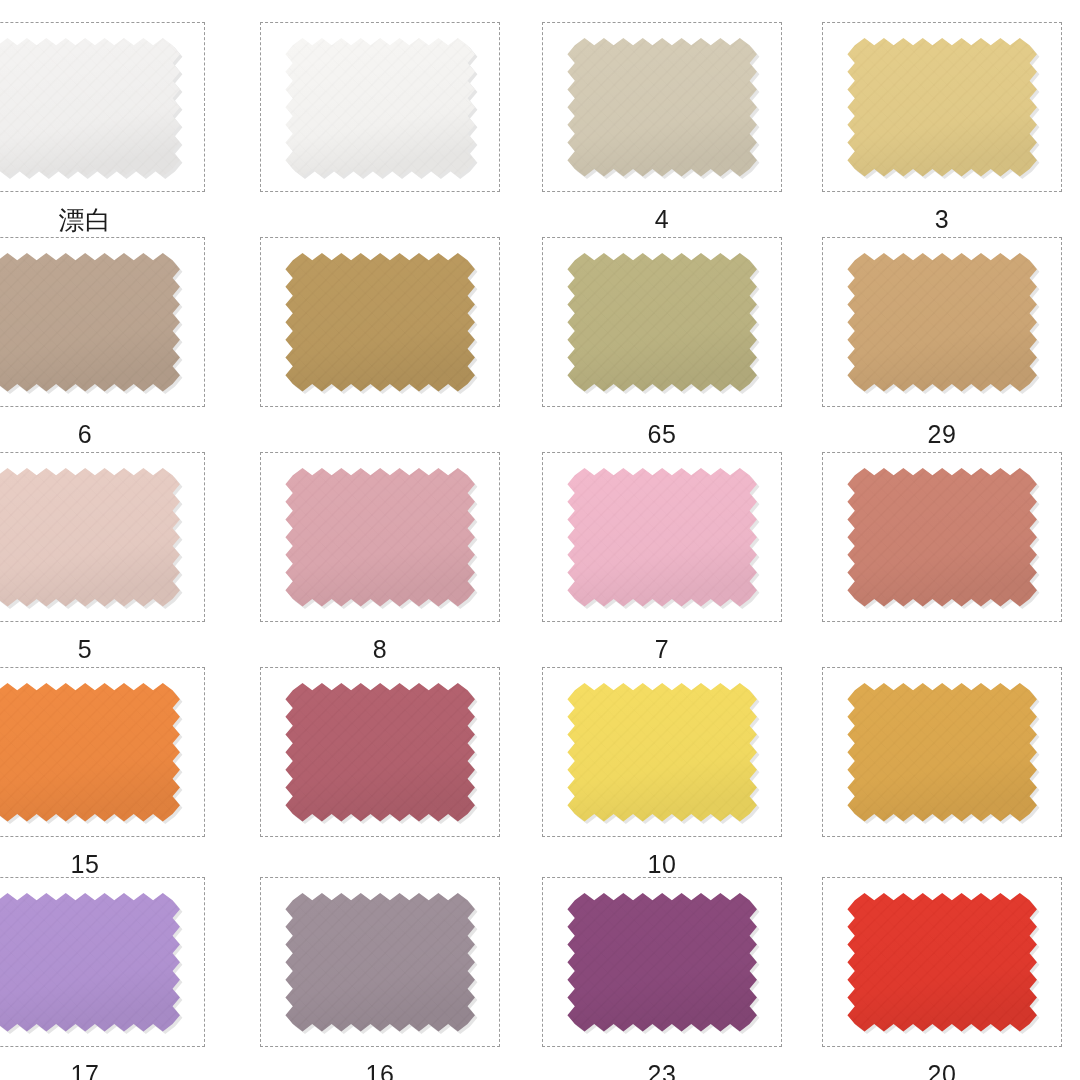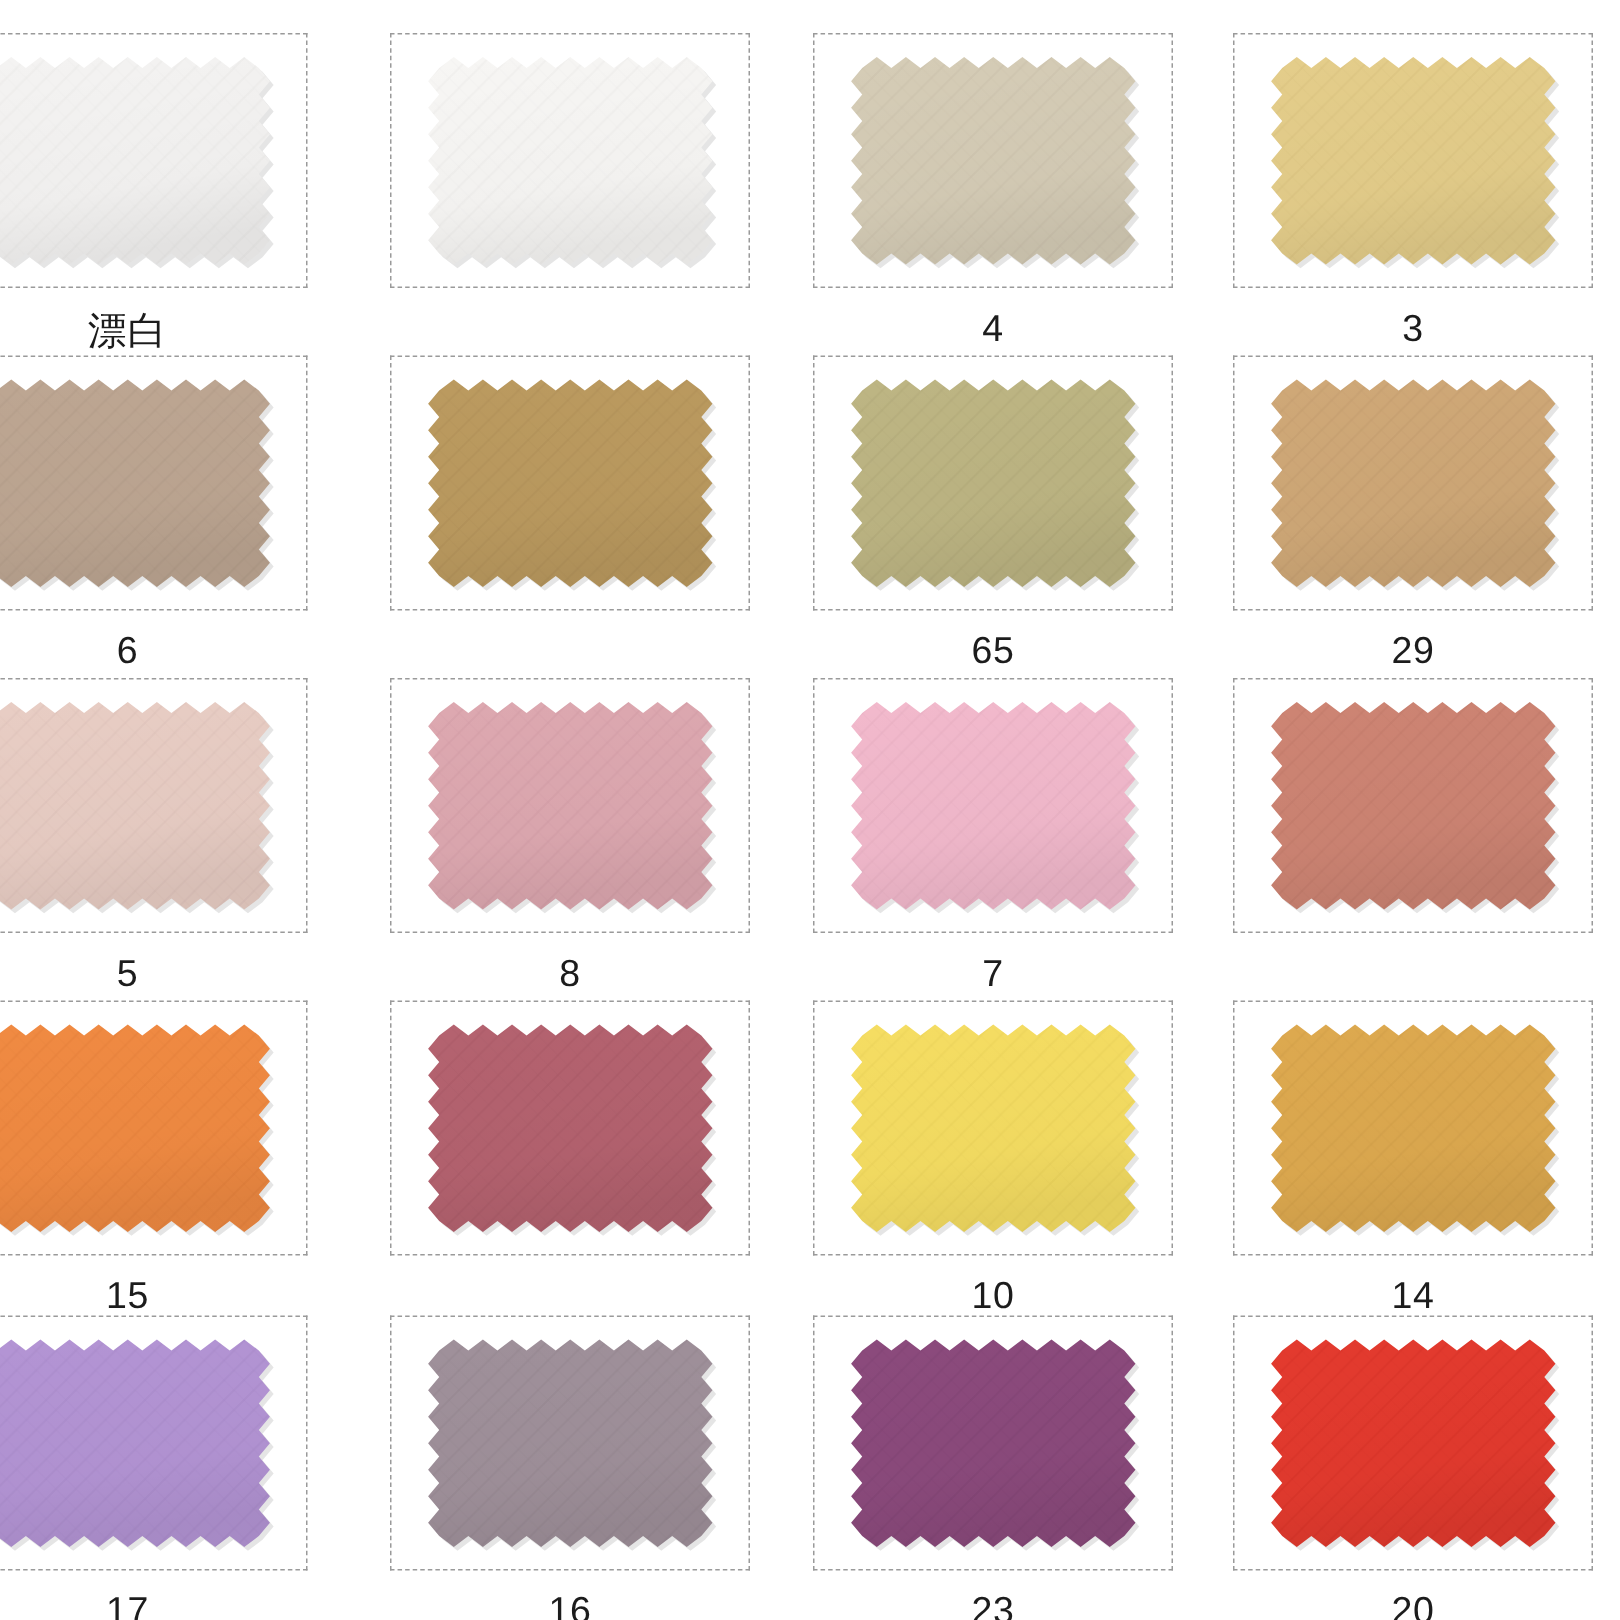--- a/index.html
+++ b/index.html
@@ -443,21 +443,20 @@
         <stop offset="70%" stop-color="#000" stop-opacity="0.02"></stop>
         <stop offset="100%" stop-color="#000" stop-opacity="0.07"></stop>
       </linearGradient>
     </defs>
     <polygon points="0.00,0.00 11.78,-9.00 23.56,0.00 35.33,-9.00 47.11,0.00 58.89,-9.00 70.67,0.00 82.44,-9.00 94.22,0.00 106.00,-9.00 117.78,0.00 129.56,-9.00 141.33,0.00 153.11,-9.00 164.89,0.00 176.67,-9.00 188.44,0.00 200.22,-9.00 212.00,0.00 212.00,0.00 221.00,10.71 212.00,21.43 221.00,32.14 212.00,42.86 221.00,53.57 212.00,64.29 221.00,75.00 212.00,85.71 221.00,96.43 212.00,107.14 221.00,117.86 212.00,128.57 221.00,139.29 212.00,150.00 212.00,150.00 200.22,159.00 188.44,150.00 176.67,159.00 164.89,150.00 153.11,159.00 141.33,150.00 129.56,159.00 117.78,150.00 106.00,159.00 94.22,150.00 82.44,159.00 70.67,150.00 58.89,159.00 47.11,150.00 35.33,159.00 23.56,150.00 11.78,159.00 0.00,150.00 0.00,150.00 -9.00,139.29 0.00,128.57 -9.00,117.86 0.00,107.14 -9.00,96.43 0.00,85.71 -9.00,75.00 0.00,64.29 -9.00,53.57 0.00,42.86 -9.00,32.14 0.00,21.43 -9.00,10.71 0.00,0.00" transform="translate(3,3)" fill="#000" opacity="0.10"></polygon>
     <polygon points="0.00,0.00 11.78,-9.00 23.56,0.00 35.33,-9.00 47.11,0.00 58.89,-9.00 70.67,0.00 82.44,-9.00 94.22,0.00 106.00,-9.00 117.78,0.00 129.56,-9.00 141.33,0.00 153.11,-9.00 164.89,0.00 176.67,-9.00 188.44,0.00 200.22,-9.00 212.00,0.00 212.00,0.00 221.00,10.71 212.00,21.43 221.00,32.14 212.00,42.86 221.00,53.57 212.00,64.29 221.00,75.00 212.00,85.71 221.00,96.43 212.00,107.14 221.00,117.86 212.00,128.57 221.00,139.29 212.00,150.00 212.00,150.00 200.22,159.00 188.44,150.00 176.67,159.00 164.89,150.00 153.11,159.00 141.33,150.00 129.56,159.00 117.78,150.00 106.00,159.00 94.22,150.00 82.44,159.00 70.67,150.00 58.89,159.00 47.11,150.00 35.33,159.00 23.56,150.00 11.78,159.00 0.00,150.00 0.00,150.00 -9.00,139.29 0.00,128.57 -9.00,117.86 0.00,107.14 -9.00,96.43 0.00,85.71 -9.00,75.00 0.00,64.29 -9.00,53.57 0.00,42.86 -9.00,32.14 0.00,21.43 -9.00,10.71 0.00,0.00" fill="url(#wv15)"></polygon>
     <polygon points="0.00,0.00 11.78,-9.00 23.56,0.00 35.33,-9.00 47.11,0.00 58.89,-9.00 70.67,0.00 82.44,-9.00 94.22,0.00 106.00,-9.00 117.78,0.00 129.56,-9.00 141.33,0.00 153.11,-9.00 164.89,0.00 176.67,-9.00 188.44,0.00 200.22,-9.00 212.00,0.00 212.00,0.00 221.00,10.71 212.00,21.43 221.00,32.14 212.00,42.86 221.00,53.57 212.00,64.29 221.00,75.00 212.00,85.71 221.00,96.43 212.00,107.14 221.00,117.86 212.00,128.57 221.00,139.29 212.00,150.00 212.00,150.00 200.22,159.00 188.44,150.00 176.67,159.00 164.89,150.00 153.11,159.00 141.33,150.00 129.56,159.00 117.78,150.00 106.00,159.00 94.22,150.00 82.44,159.00 70.67,150.00 58.89,159.00 47.11,150.00 35.33,159.00 23.56,150.00 11.78,159.00 0.00,150.00 0.00,150.00 -9.00,139.29 0.00,128.57 -9.00,117.86 0.00,107.14 -9.00,96.43 0.00,85.71 -9.00,75.00 0.00,64.29 -9.00,53.57 0.00,42.86 -9.00,32.14 0.00,21.43 -9.00,10.71 0.00,0.00" fill="url(#sh15)"></polygon>
   </svg>
         </div>
       </div>
-      <div class="swatch-label">14</div>
     </div>
     <div class="swatch-cell" style="left: -35px; top: 877px;">
       <div class="swatch-frame">
         <div class="fabric-chip">
   <svg viewBox="-15 -15 244 182" xmlns="http://www.w3.org/2000/svg" aria-hidden="true">
     <defs>
       <pattern id="wv16" width="16" height="16" patternUnits="userSpaceOnUse">
         <rect width="16" height="16" fill="#b394d4"></rect>
         <path d="M0,16 L16,0 M-4,4 L4,-4 M12,20 L20,12" stroke="#a182c2" stroke-width="1.6" opacity="0.30"></path>
         <path d="M0,0 L16,16 M12,-4 L20,4 M-4,12 L4,20" stroke="#a182c2" stroke-width="1.1" opacity="0.16"></path>

